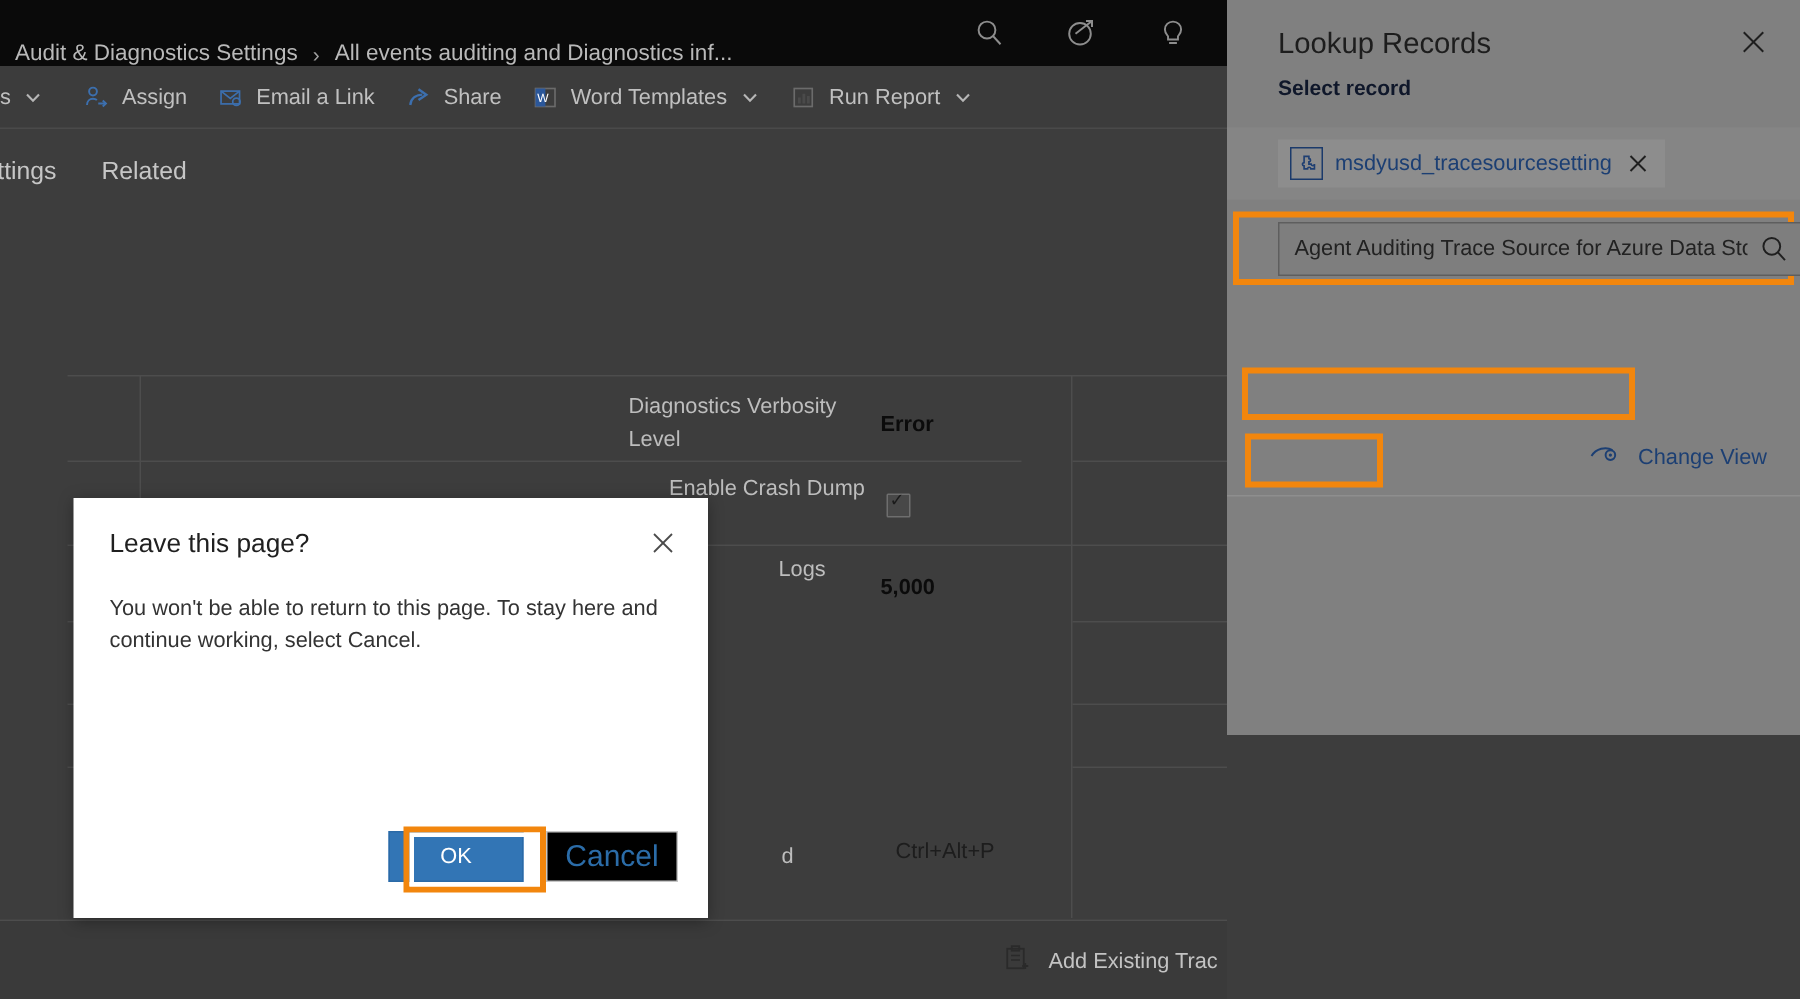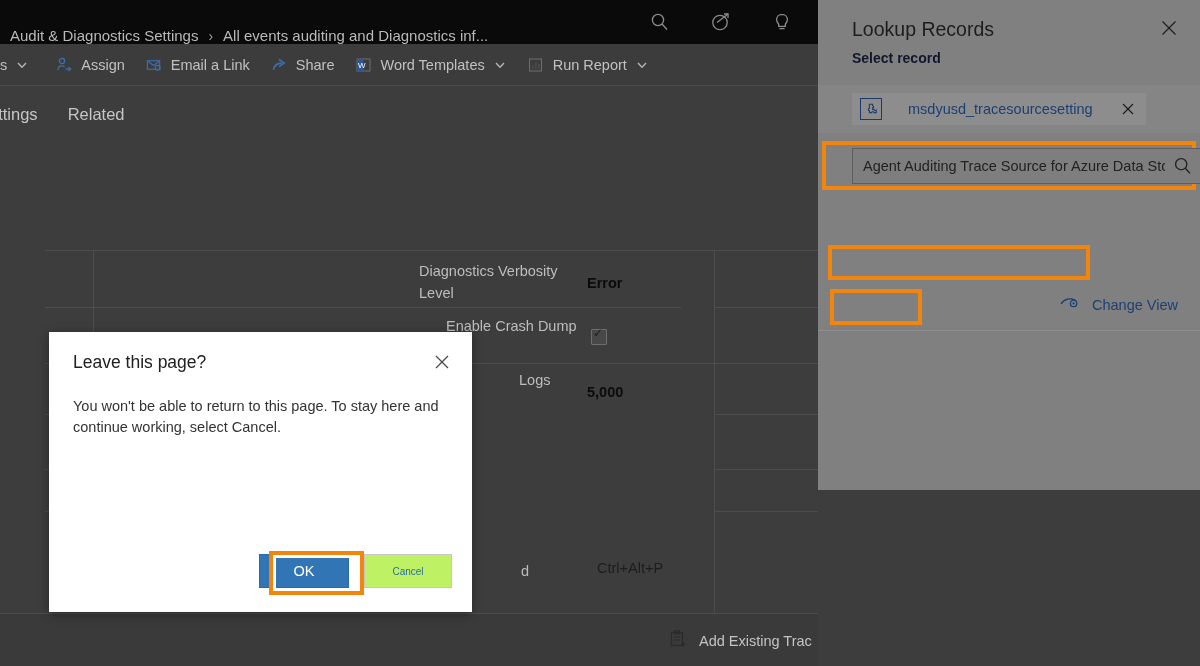--- a/index.html
+++ b/index.html
@@ -44,41 +44,41 @@
   .footer-cmd{position:absolute;left:668px;top:15px;display:flex;align-items:center;gap:12px;color:#c3c3c3;font-size:14.5px;white-space:nowrap;}
 
   
   .panel{position:absolute;left:818px;top:0;width:382px;height:490px;background:#808080;}
   .panel-head{position:absolute;left:34px;top:18px;}
   .panel-title{color:#1d1d1d;font-size:19.5px;}
   .panel-sub{color:#0f172a;font-size:14px;font-weight:bold;margin-top:9px;}
   .panel-close{position:absolute;right:18px;top:17px;width:26px;height:26px;display:flex;align-items:center;justify-content:center;}
 
   .chip-band{position:absolute;left:0;top:85px;width:382px;height:48px;background:#858585;}
-  .chip{position:absolute;left:34px;top:8px;height:32px;display:flex;align-items:center;gap:26px;background:#8d8d8d;padding:0 9px 0 8px;}
+  .chip{position:absolute;left:34px;top:8px;height:32px;display:flex;align-items:center;gap:8px;background:#8d8d8d;padding:0 9px 0 8px;}
   .chip-ico{width:20px;height:20px;border:1.6px solid #1b3a6b;display:flex;align-items:center;justify-content:center;}
   .chip-txt{color:#1c3f73;font-size:14.5px;white-space:nowrap;}
   .chip-x{width:18px;height:18px;display:flex;align-items:center;justify-content:center;}
 
   .hl{position:absolute;border:4px solid #f2860d;box-sizing:border-box;}
 
   .searchwrap{position:absolute;left:34px;top:148px;width:348px;height:34px;border:1px solid #5e5e5e;background:#7e7e7e;display:flex;align-items:center;}
   .searchwrap .stxt{flex:1;color:#222;font-size:14.5px;padding-left:10px;white-space:nowrap;overflow:hidden;}
   .searchwrap .sico{width:36px;display:flex;align-items:center;justify-content:center;}
   .changeview{position:absolute;right:22px;top:296px;display:flex;align-items:center;gap:11px;color:#1c3f73;font-size:14.5px;}
   .panel-rule2{position:absolute;left:818px;top:330px;width:382px;height:1px;background:#8e8e8e;}
 
   
   .modal{position:absolute;left:49px;top:332px;width:423px;height:280px;background:#fff;box-shadow:0 2px 10px rgba(0,0,0,.35);}
   .modal-title{position:absolute;left:24px;top:20px;color:#202020;font-size:17.5px;}
   .modal-x{position:absolute;right:18px;top:20px;width:24px;height:24px;display:flex;align-items:center;justify-content:center;}
   .modal-body{position:absolute;left:24px;top:64px;width:372px;color:#333;font-size:14.5px;line-height:21px;}
   .modal-btns{position:absolute;right:20px;bottom:24px;display:flex;align-items:center;gap:15px;}
   .btn-ok{width:88px;height:32px;background:#3275b5;color:#fff;font-size:14.5px;display:flex;align-items:center;justify-content:center;border:1px solid #2a6aa7;}
-  .btn-cancel{width:86px;height:32px;background:#bef264;color:#2b6ca8;font-size:10px;display:flex;align-items:center;justify-content:center;border:1px solid #c7c7c7;}
+  .btn-cancel{width:86px;height:32px;background:#000000;color:#2b6ca8;font-size:20px;display:flex;align-items:center;justify-content:center;border:1px solid #c7c7c7;}
   .ok-hl{position:absolute;border:4px solid #f2860d;box-sizing:border-box;left:269px;top:551px;width:95px;height:44px;}
   .ok-hl-inner{position:absolute;border:3px solid #ffffff;box-sizing:border-box;left:273px;top:555px;width:87px;height:36px;}
 </style>
 </head>
 <body>
 
 <div class="screen">
 
   <div class="bg-app">
 

